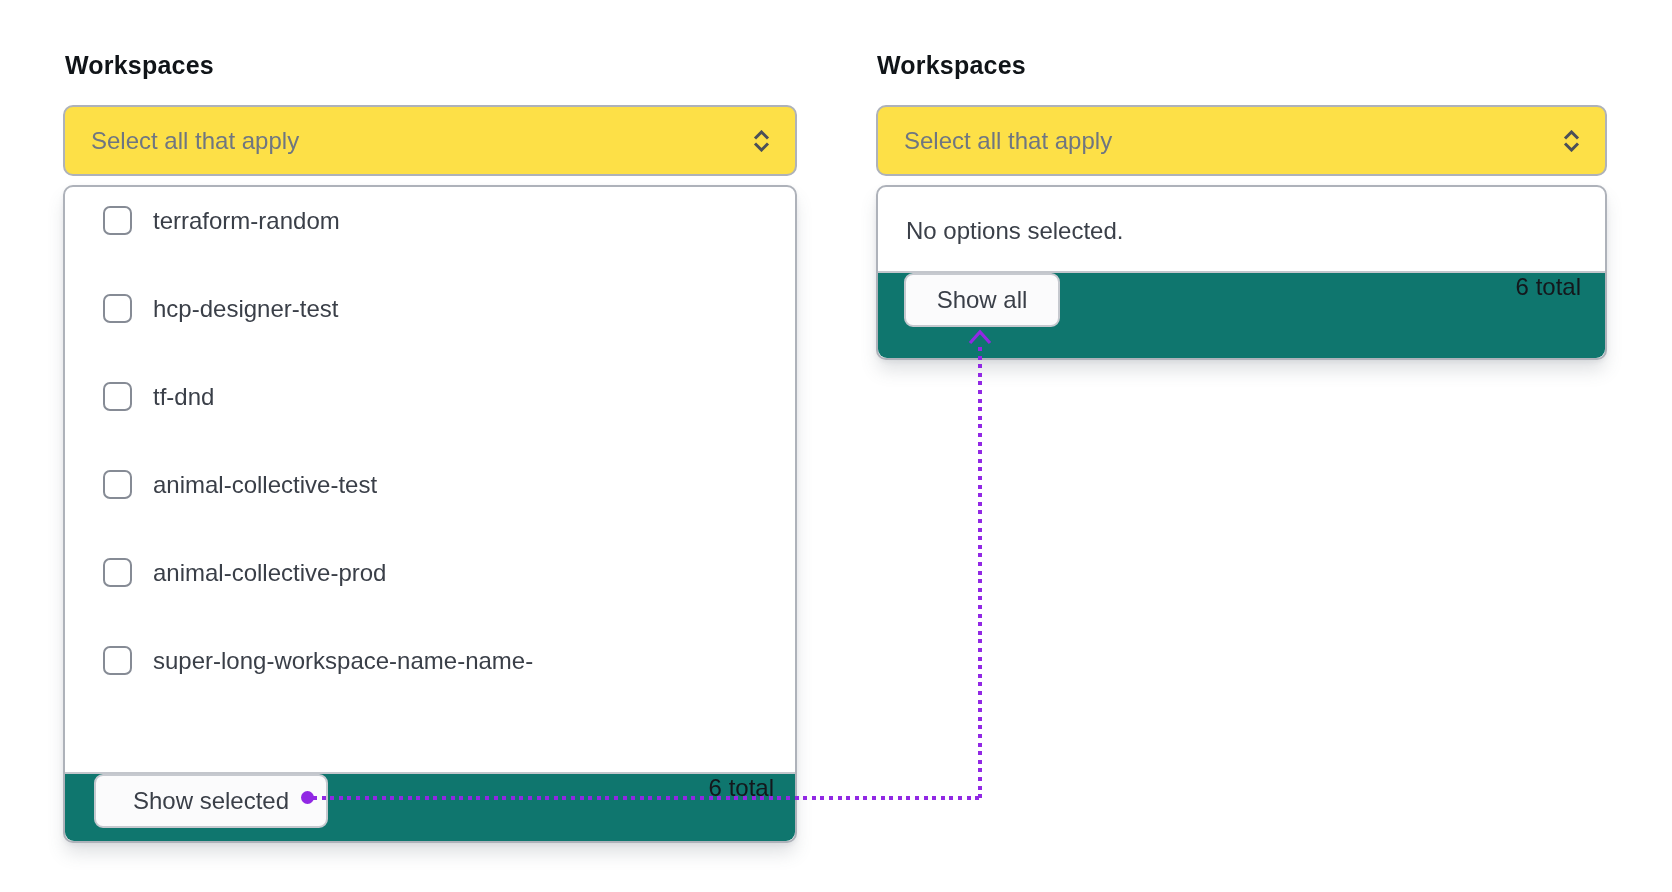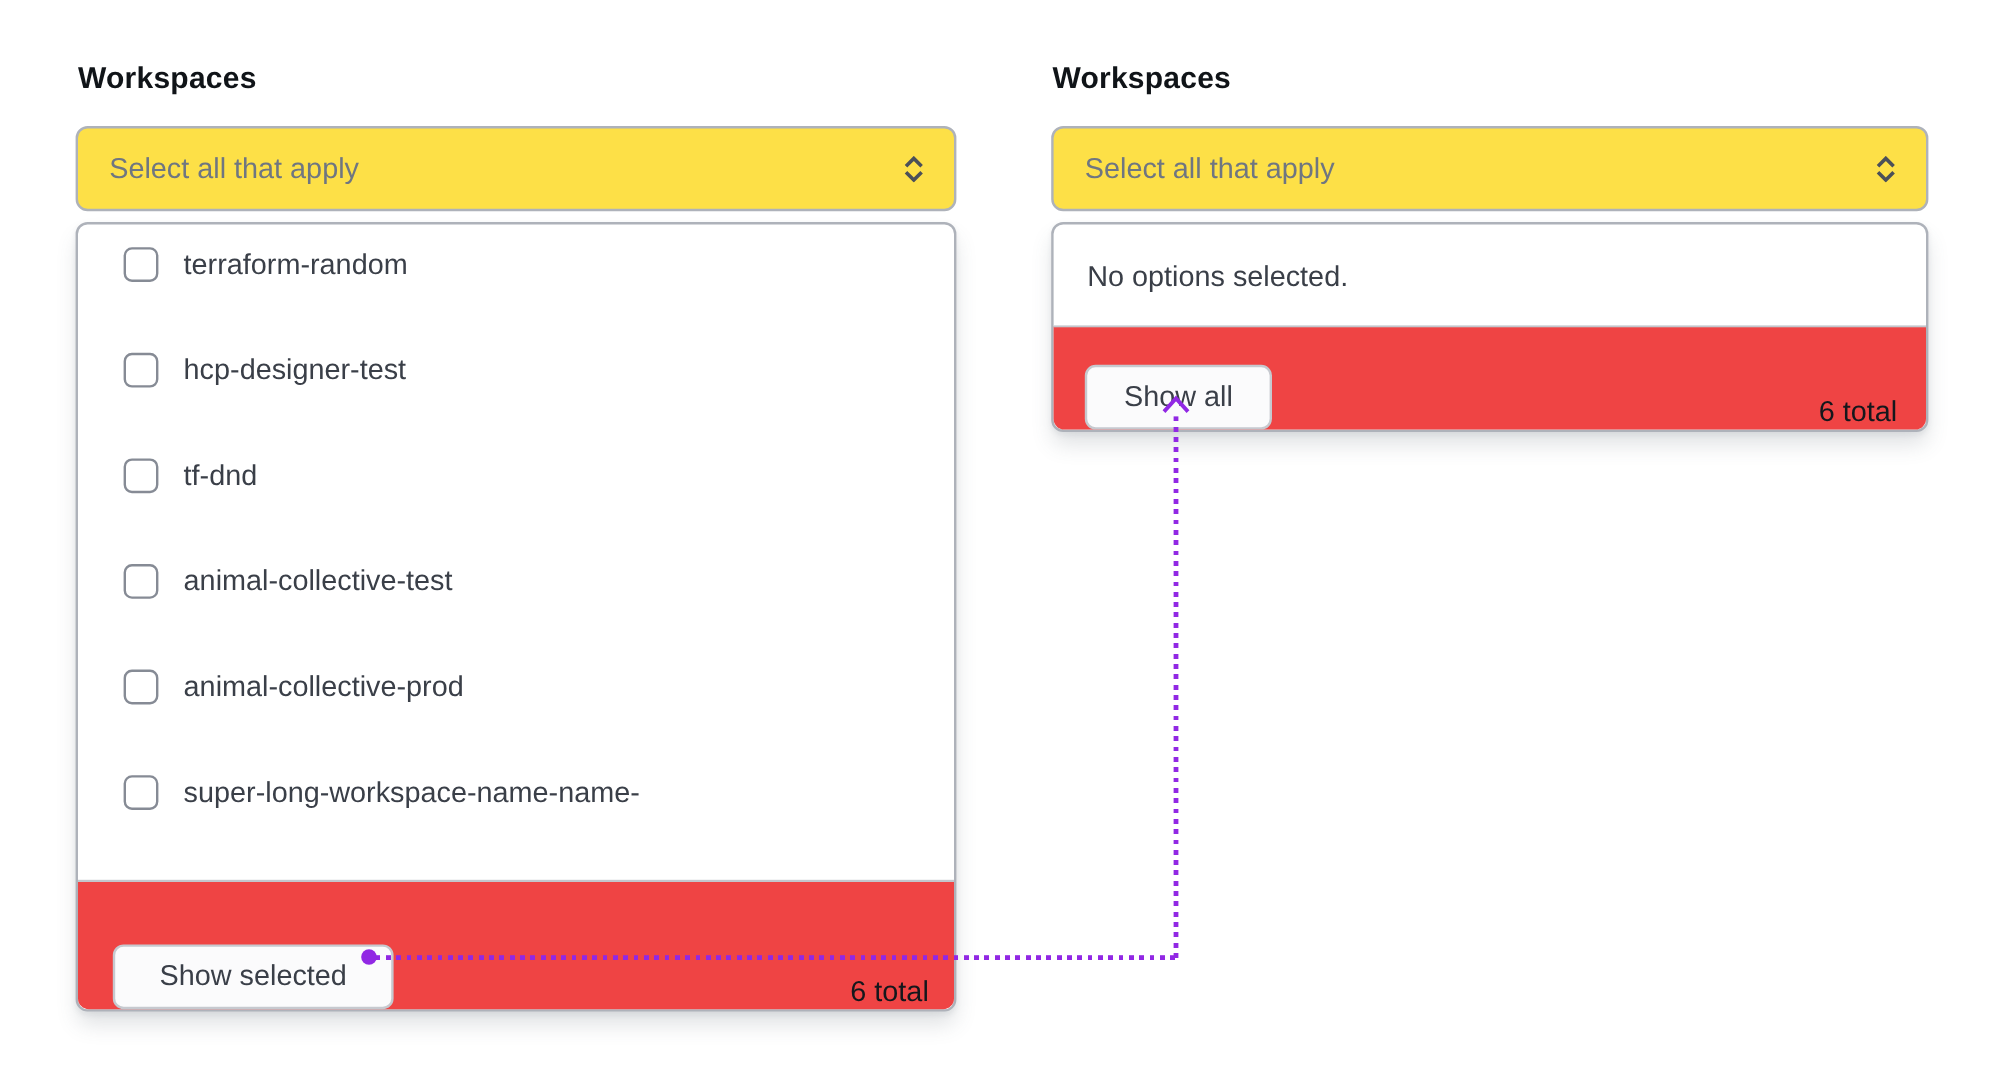--- a/index.html
+++ b/index.html
@@ -25,22 +25,22 @@
   }
   .option-list{position:absolute;top:0;left:0;right:0;bottom:88px;padding:14px 36px 0 38px;overflow:hidden;}
   .option-row{display:flex;align-items:flex-start;margin-bottom:48px;}
   .checkbox{
     flex:0 0 auto;width:29px;height:29px;box-sizing:border-box;margin:5px 21px 0 0;
     border:2px solid #868b95;border-radius:7px;background:#ffffff;cursor:pointer;
   }
   .option-label{font-size:24px;line-height:40px;color:#3a3f48;}
   .panel-footer{
     position:absolute;left:0;right:0;bottom:0;box-sizing:border-box;
-    background:#ef4444;border-top:2px solid #c3c6cc;border-radius:0 0 9px 9px;
-    display:flex;align-items:flex-end;
+    background:#0f766e;border-top:2px solid #c3c6cc;border-radius:0 0 9px 9px;
+    display:flex;align-items:flex-start;
   }
   .footer-btn{
     box-sizing:border-box;height:54px;border:2px solid #c6c9cf;border-radius:9px;
     background:#fbfbfc;color:#3a3f48;font-size:24px;
     font-family:"Liberation Sans","DejaVu Sans",sans-serif;
     display:flex;align-items:center;justify-content:center;cursor:pointer;padding:0;
   }
   .total-label{margin-left:auto;font-size:24px;color:#14171c;position:relative;z-index:30;}
   .empty-row{
     position:absolute;top:0;left:0;right:0;height:88px;
@@ -94,21 +94,21 @@
         <div class="option-label">animal-collective-prod</div>
       </div>
       <div class="option-row">
         <div class="checkbox" role="checkbox" aria-checked="false"></div>
         <div class="option-label">
           <div>super-long-workspace-name-name-</div>
         </div>
       </div>
     </div>
 
-    <div class="panel-footer" style="height:108px;padding:0 21px 0 29px;">
+    <div class="panel-footer" style="height:69px;padding:0 21px 0 29px;">
       <button class="footer-btn" style="width:234px;">Show selected</button>
       <span class="total-label">6 total</span>
     </div>
   </div>
 
   <div class="field-label" style="left:877px;">Workspaces</div>
 
   <div class="select-trigger" style="left:876px;width:731px;">
     <span class="select-placeholder">Select all that apply</span>
     <svg class="caret-icon" width="19" height="22" viewBox="0 0 19 22">

